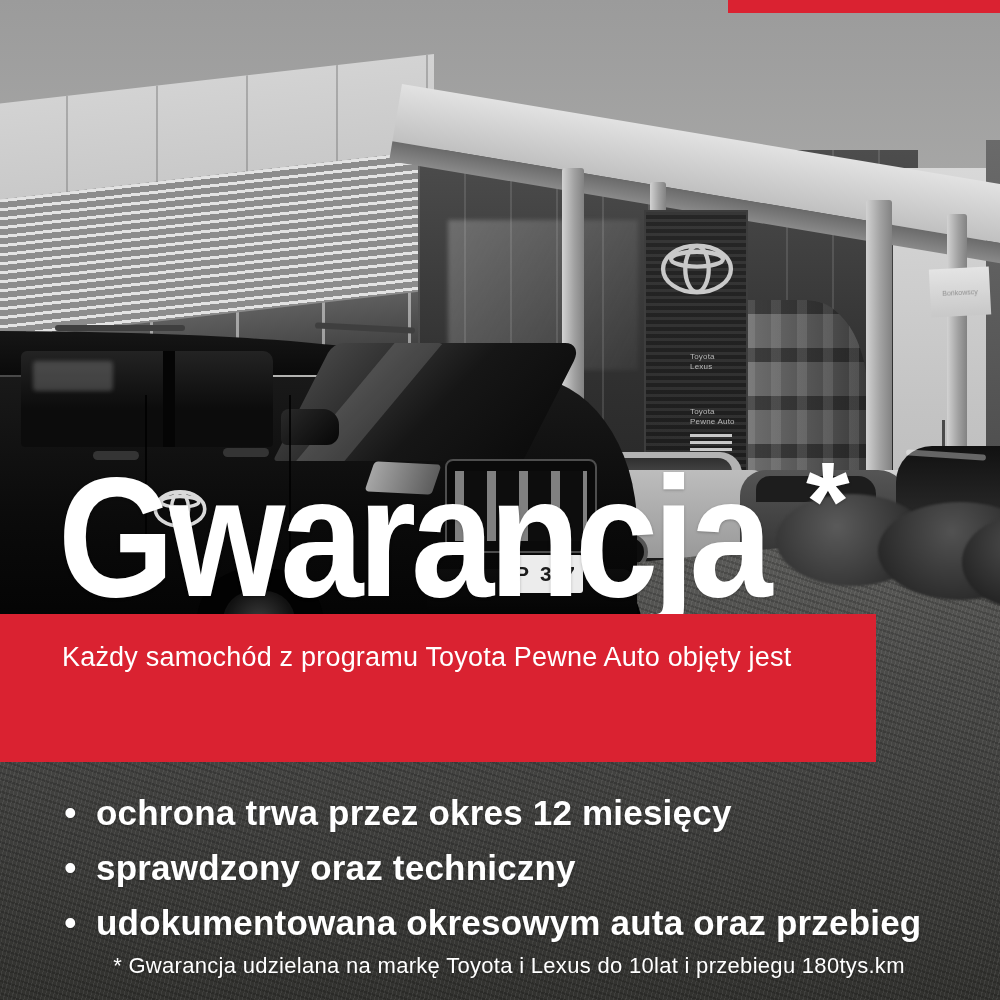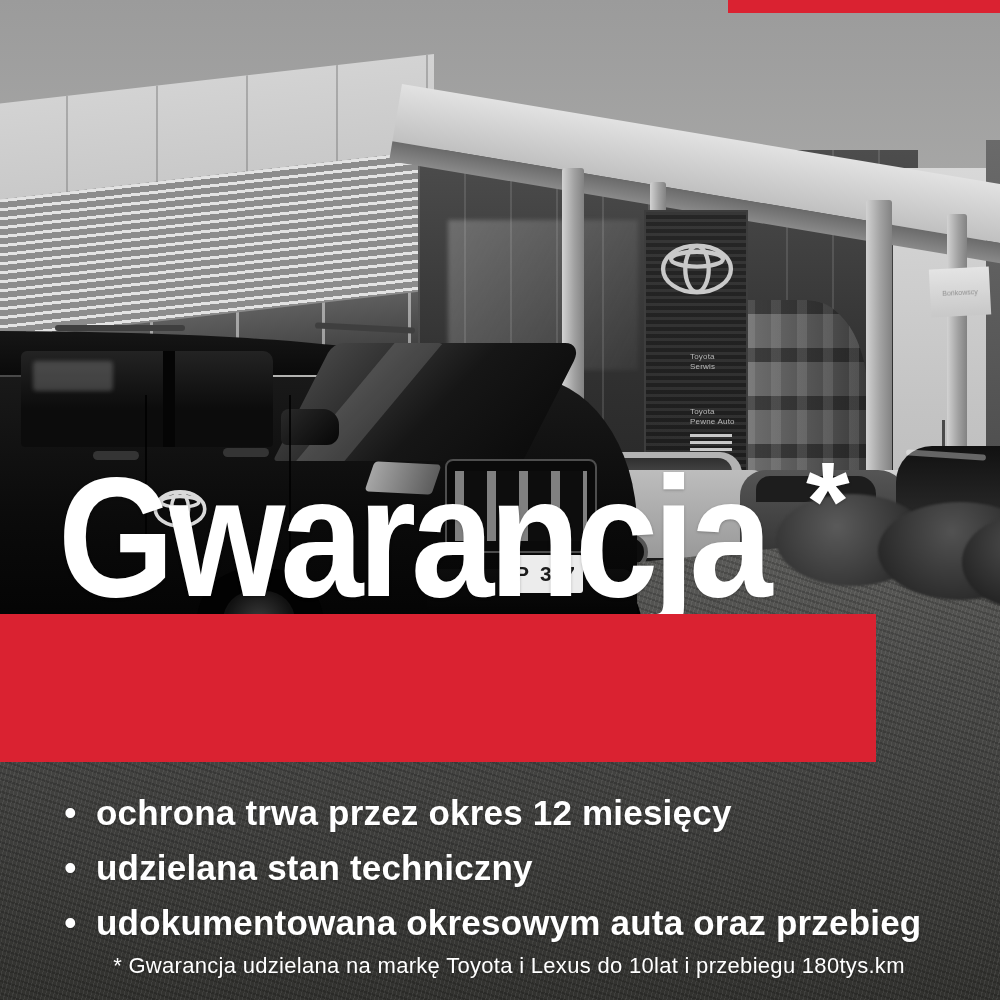--- a/index.html
+++ b/index.html
@@ -156,21 +156,21 @@
 
   <div class="abs pylon">
     <div class="slats"></div>
     <svg class="pylon-logo" viewBox="0 0 120 84">
       <ellipse cx="60" cy="42" rx="55" ry="38" fill="none" stroke="#c9c9c9" stroke-width="7"></ellipse>
       <ellipse cx="60" cy="42" rx="19" ry="37" fill="none" stroke="#c9c9c9" stroke-width="7"></ellipse>
       <ellipse cx="60" cy="26" rx="42" ry="12" fill="none" stroke="#c9c9c9" stroke-width="7"></ellipse>
     </svg>
     <div class="pylon-label pl1">
       <span>Toyota</span><br>
-      <span>Serwis</span>
+      <span>Lexus</span>
     </div>
     <div class="pylon-label pl2">
       <span>Toyota</span><br>
       <span>Pewne Auto</span>
     </div>
     <div class="pylon-stripes"></div>
     <div class="pylon-label pl3">
       <span>Toyota</span><br>
       <span>Professional</span>
     </div>
@@ -239,30 +239,31 @@
       <span>307</span>
     </div>
   </div>
 
   <div class="abs top-bar" style="background: rgb(218, 34, 49);"></div>
 
   <div class="abs headline shadowed">Gwarancja</div>
   <div class="abs headline-star shadowed">*</div>
 
   <div class="abs banner" style="background: rgb(218, 34, 49);">
+    <div class="line">Każdy samochód z programu Toyota Pewne Auto objęty jest</div>
   </div>
 
   <div class="abs bullets">
     <div class="bullet-row">
       <span class="bullet-dot shadowed">•</span>
       <span class="bullet-text shadowed">ochrona trwa przez okres 12 miesięcy</span>
     </div>
     <div class="bullet-row">
       <span class="bullet-dot shadowed">•</span>
-      <span class="bullet-text shadowed">udzielana stan techniczny</span>
+      <span class="bullet-text shadowed">sprawdzony oraz techniczny</span>
     </div>
     <div class="bullet-row">
       <span class="bullet-dot shadowed">•</span>
       <span class="bullet-text shadowed">udokumentowana okresowym auta oraz przebieg</span>
     </div>
   </div>
 
   <div class="abs footnote shadowed">* Gwarancja udzielana na markę Toyota i Lexus do 10lat i przebiegu 180tys.km</div>
 
 </div>

